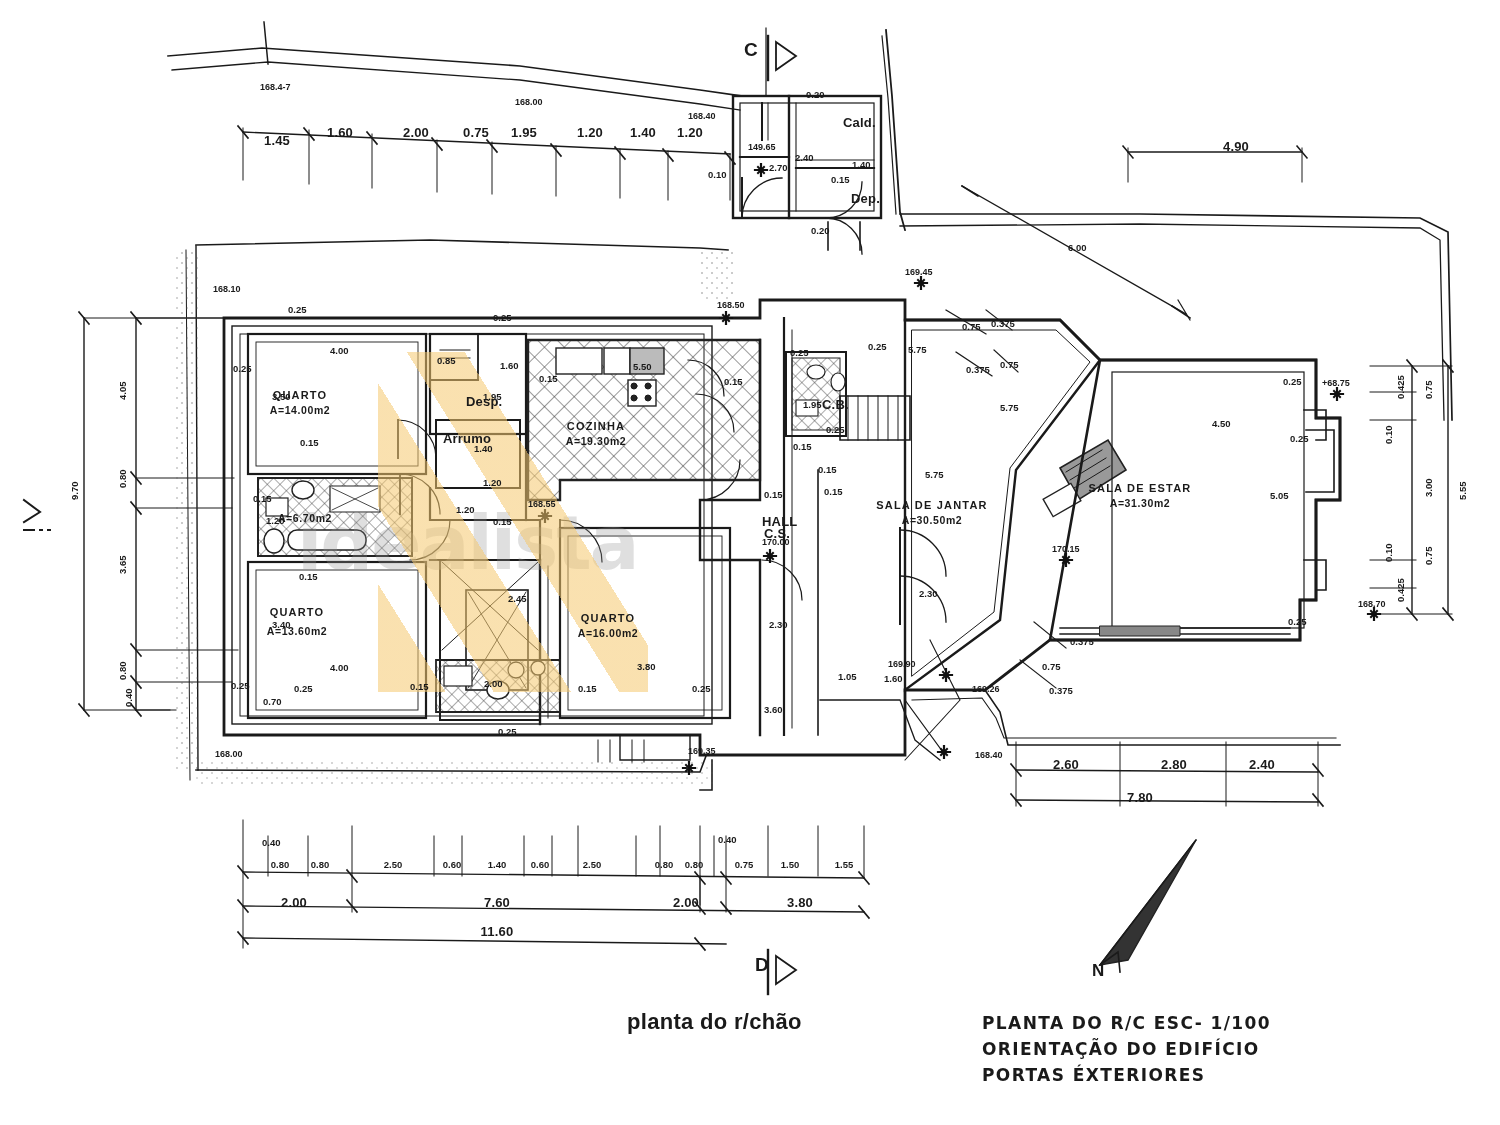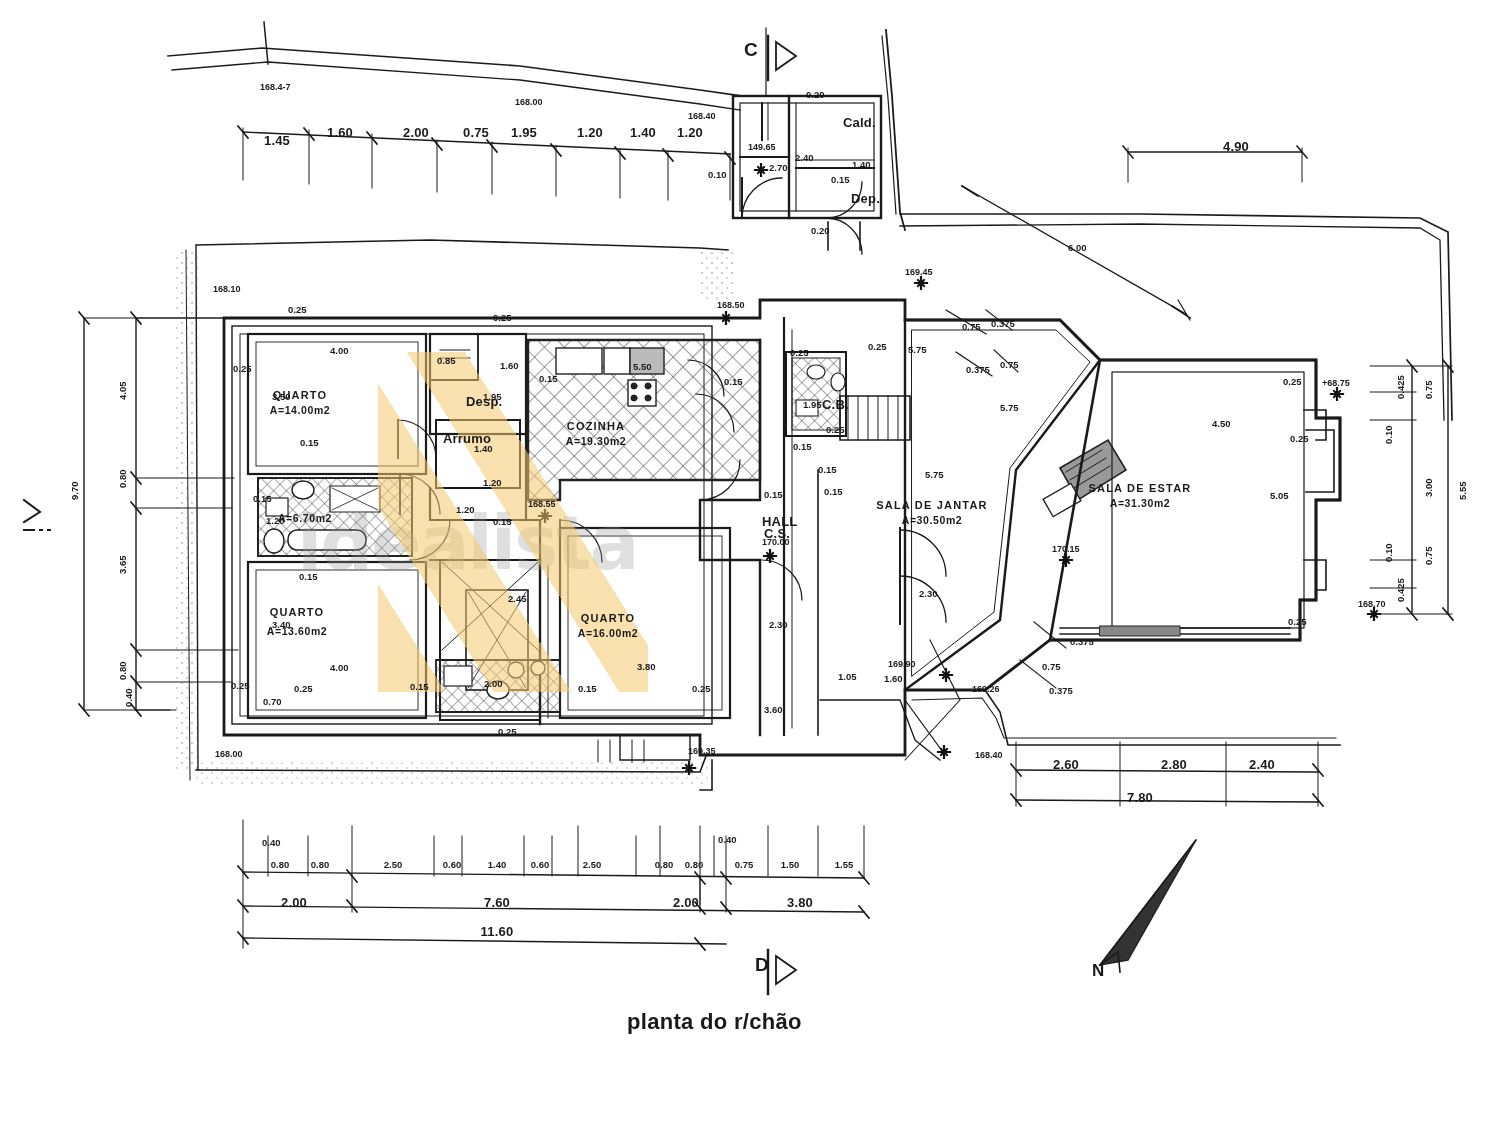--- a/index.html
+++ b/index.html
@@ -537,14 +537,19 @@
       <div class="txt dim-sm" style="left: 1458px; top: 500px; transform: rotate(-90deg); transform-origin: left top;">5.55</div>
     </div>
 
   <div class="txt secmark" style="left:744px;top:40px;">C</div>
   <div class="txt secmark" style="left:755px;top:955px;">D</div>
 
   <div class="txt" style="left:1092px;top:962px;font-size:17px;font-weight:700;">N</div>
 
   <div class="txt title-main" style="left:627px;top:1011px;">planta do r/chão</div>
 
+  <div style="position:absolute;left:982px;top:1013px;">
+    <div class="hand">PLANTA DO R/C   ESC- 1/100</div>
+    <div class="hand" style="margin-top:6px;">ORIENTAÇÃO DO EDIFÍCIO</div>
+    <div class="hand" style="margin-top:6px;">PORTAS ÉXTERIORES</div>
+  </div>
 
 </div>
 
 </body></html>

